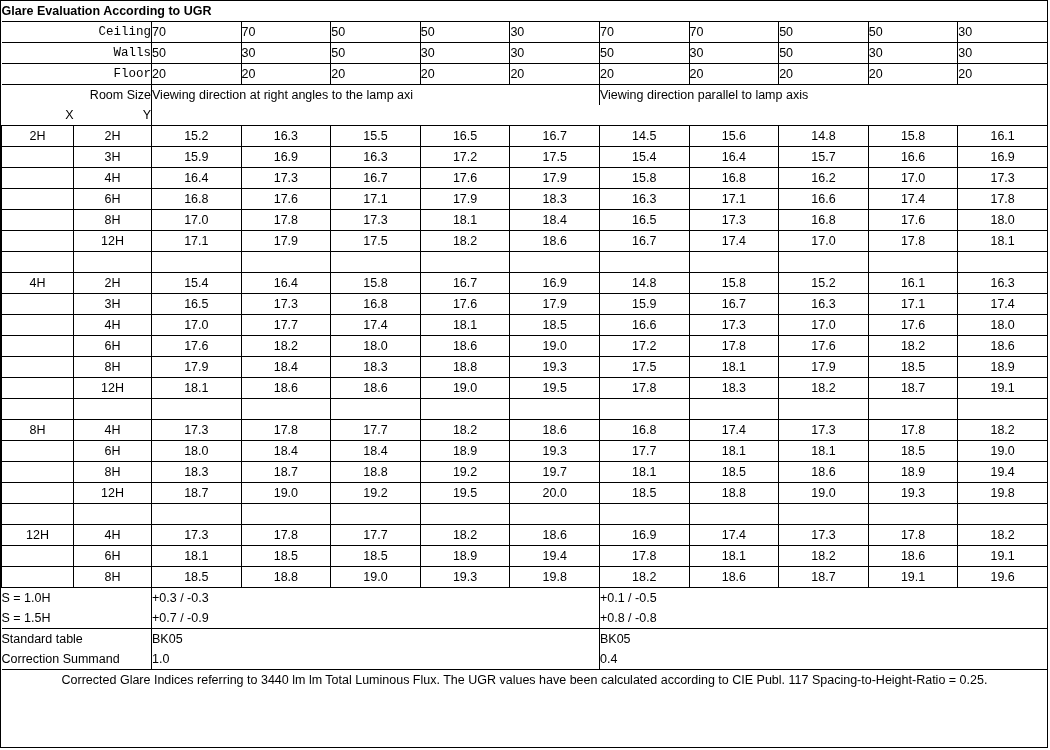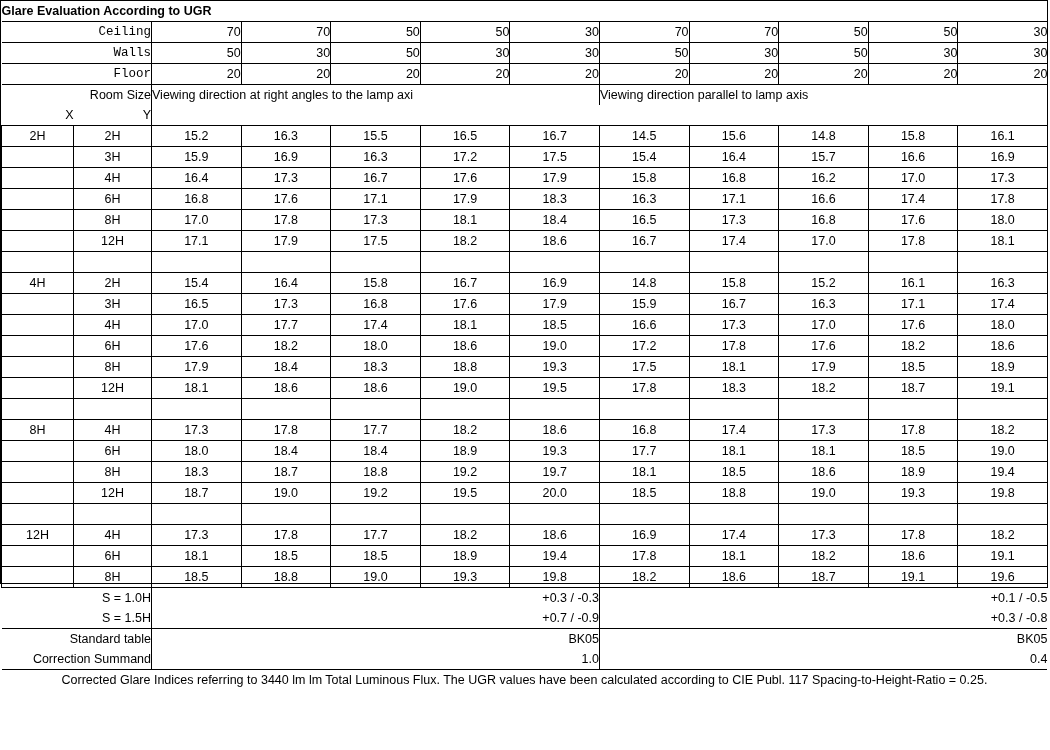--- a/index.html
+++ b/index.html
@@ -10,21 +10,21 @@
   body {
     width: 1050px;
     height: 750px;
     font-family: "Liberation Sans", sans-serif;
     color: #000000;
     font-size: 12.5px;
   }
   #sheet {
     position: relative;
     width: 1048px;
-    height: 584px;
+    height: 748px;
     margin: 0;
     border: 1px solid #000000;
     box-sizing: border-box;
   }
   table.ugr {
     width: 100%;
     border-collapse: collapse;
     table-layout: fixed;
   }
   table.ugr td {
@@ -40,21 +40,21 @@
     padding-left: 5px;
     font-size: 13px;
     height: 20px;
   }
   .lbl {
     padding-left: 5px;
     text-align: right;
     font-family: Liberation Mono, monospace;
   }
   .num {
-    text-align: right;
+    text-align: left;
   }
   .nb-top {
     border-top: none !important;
   }
   .nb-bottom {
     border-bottom: none !important;
   }
   .nb-left {
     border-left: none !important;
   }
@@ -94,21 +94,21 @@
   .footnote {
     padding-left: 5px;
     padding-right: 4px;
     font-size: 12.2px;
     height: 22px;
     line-height: 22px;
     white-space: nowrap;
     text-align: center;
   }
   .var-label {
-    text-align: right;
+    text-align: left;
   }
 </style>
 </head>
 <body>
 
 <div id="sheet">
   <table class="ugr">
     <colgroup>
       <col style="width:72px">
       <col style="width:78px">
@@ -501,21 +501,21 @@
 
 
     <tr>
       <td class="var-label nb-left nb-bottom nb-right" colspan="2">S = 1.0H</td>
       <td class="num nb-bottom" colspan="5">+0.3 / -0.3</td>
       <td class="num nb-bottom nb-right" colspan="5">+0.1 / -0.5</td>
     </tr>
     <tr>
       <td class="var-label nb-left nb-top nb-bottom nb-right" colspan="2">S = 1.5H</td>
       <td class="num nb-top nb-bottom" colspan="5">+0.7 / -0.9</td>
-      <td class="num nb-top nb-bottom nb-right" colspan="5">+0.3 / -0.8</td>
+      <td class="num nb-top nb-bottom nb-right" colspan="5">+0.8 / -0.8</td>
     </tr>
 
     <tr>
       <td class="var-label nb-left nb-bottom nb-right" colspan="2">Standard table</td>
       <td class="num nb-bottom" colspan="5">BK05</td>
       <td class="num nb-bottom nb-right" colspan="5">BK05</td>
     </tr>
     <tr>
       <td class="var-label nb-left nb-top nb-right" colspan="2">Correction Summand</td>
       <td class="num nb-top" colspan="5">1.0</td>

